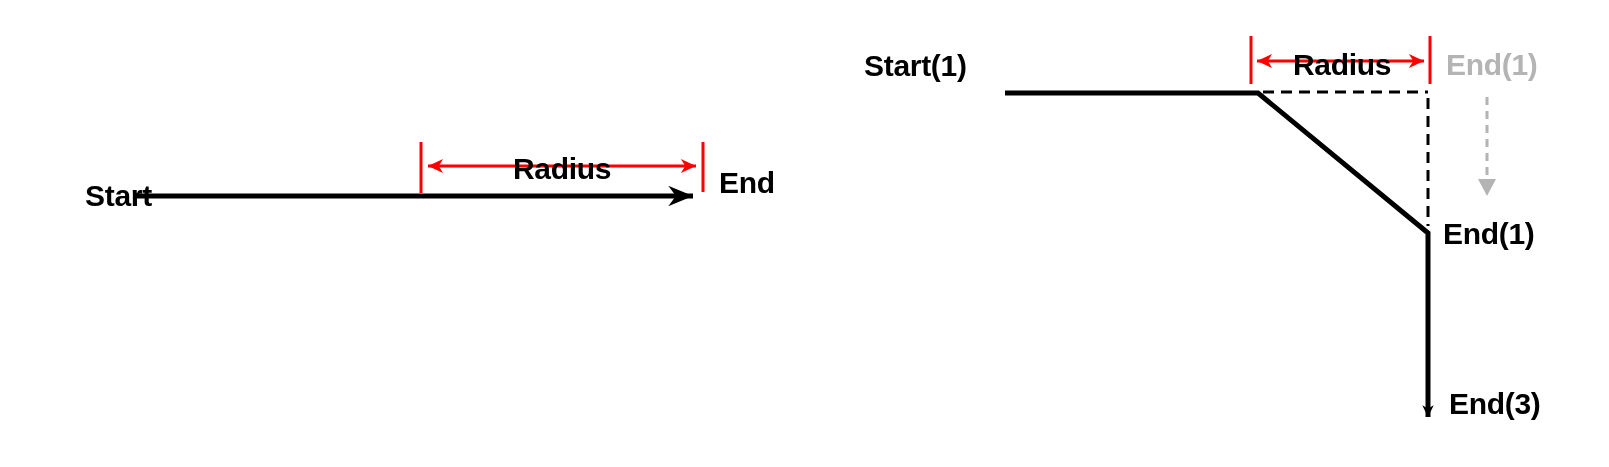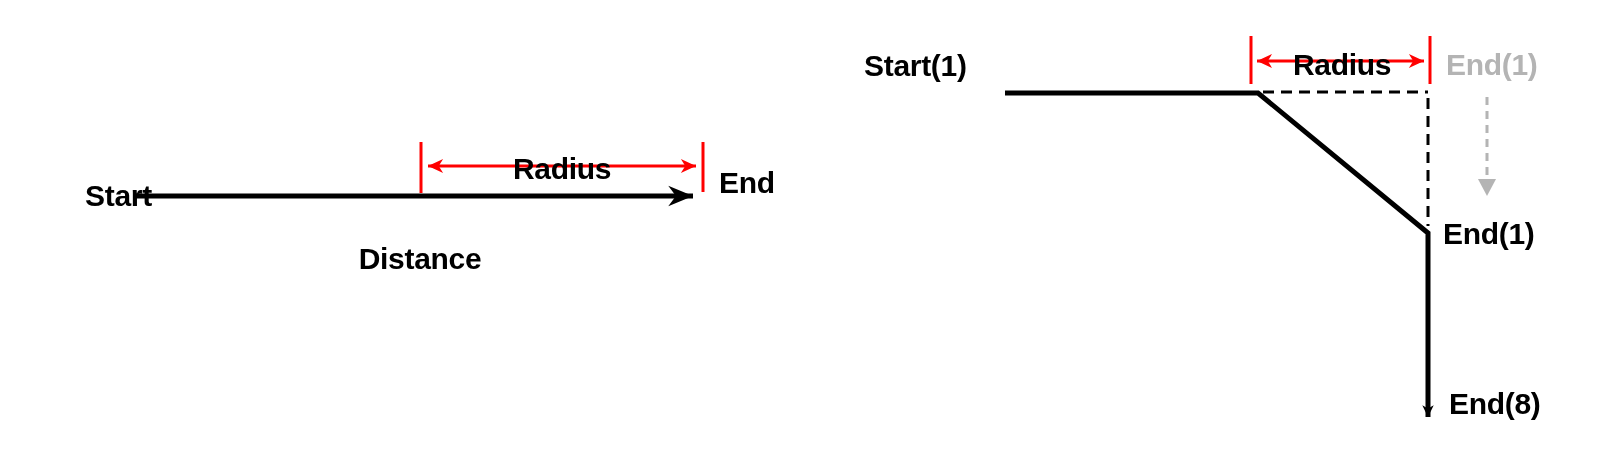--- a/index.html
+++ b/index.html
@@ -82,21 +82,20 @@
       <line class="r3" x1="1257" y1="61" x2="1424" y2="61" marker-start="url(#arrowRed)" marker-end="url(#arrowRed)"></line>
 
       <line class="g3d" x1="1487" y1="97" x2="1487" y2="176"></line>
       <polygon class="mk-gray" points="1478,179 1496,179 1487,196"></polygon>
     </g>
   </svg>
 
   <div class="lbl" style="left:70px; top:181px;margin-left:15px;">Start</div>
   <div class="lbl" style="left:719px; top:168px;">End</div>
   <div class="lbl center" style="left:562px; top:130px;">Radius</div>
-  <div class="lbl center" style="left:420px; top:220px;">Distance</div>
 
   <div class="lbl" style="left:864px; top:51px;">Start(1)</div>
   <div class="lbl center" style="left:1342px; top:26px;">Radius</div>
   <div class="lbl ghost" style="left:1446px; top:50px;">End(1)</div>
   <div class="lbl" style="left:1443px; top:219px;">End(1)</div>
-  <div class="lbl" style="left:1449px; top:389px;">End(8)</div>
+  <div class="lbl" style="left:1449px; top:389px;">End(3)</div>
 
 </div>
 
 </body></html>

